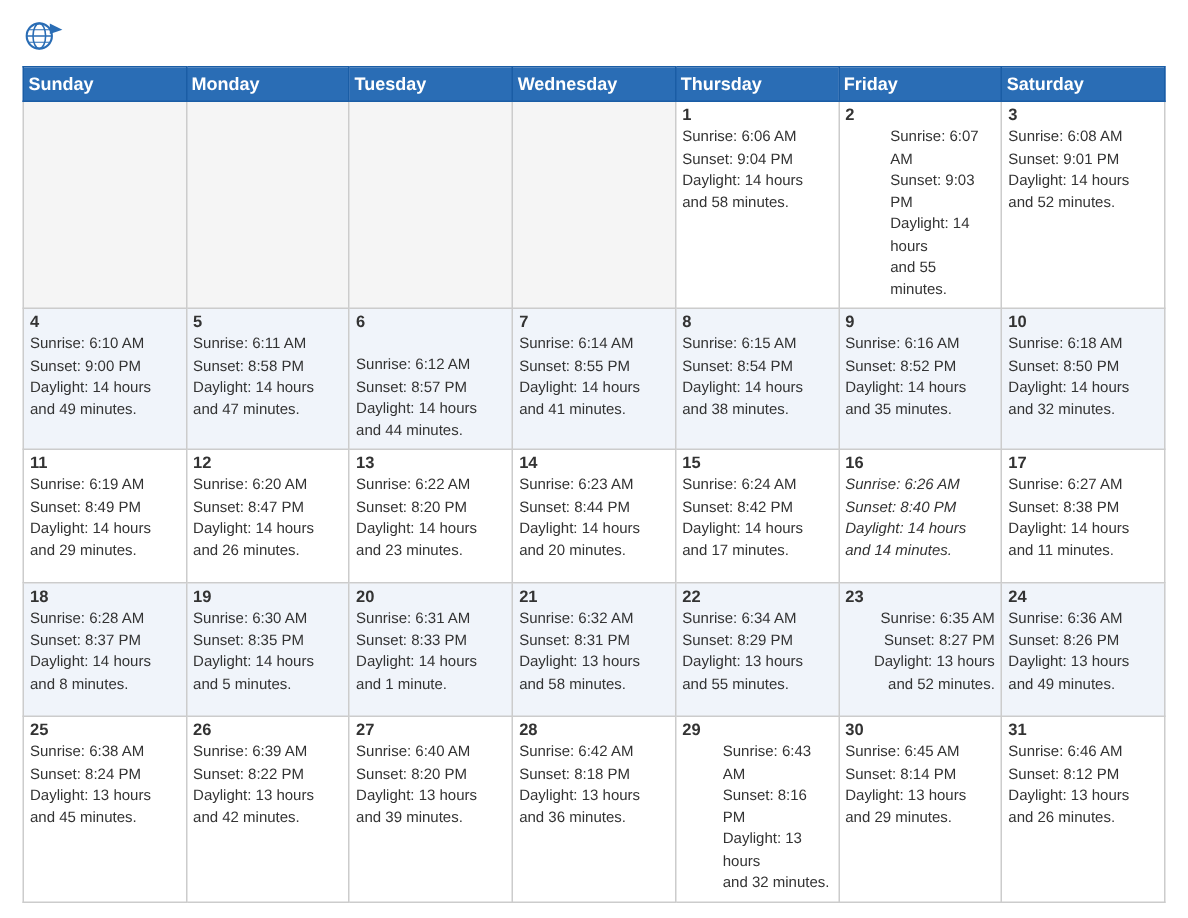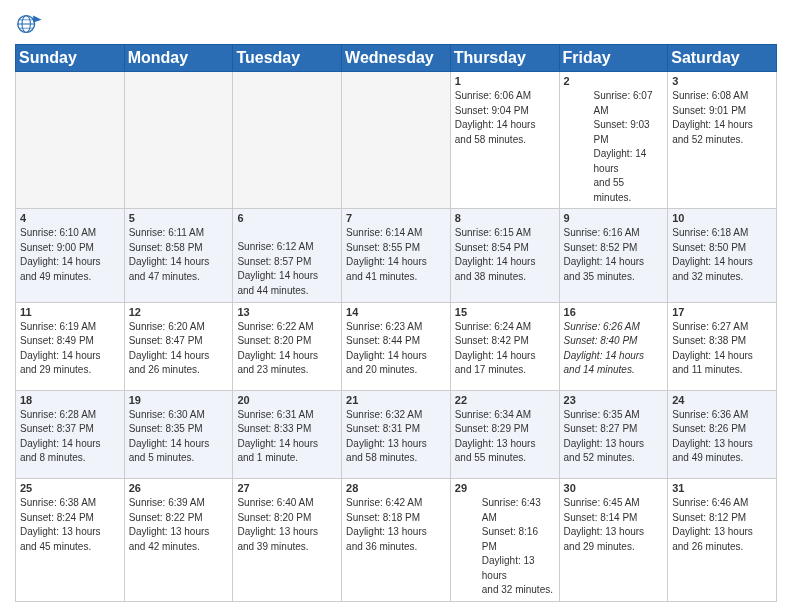--- a/index.html
+++ b/index.html
@@ -53,21 +53,21 @@
     }
     .calendar {
       flex: 1;
       border-collapse: collapse;
       width: 100%;
       table-layout: fixed;
     }
     .calendar thead tr th {
       background: #2a6db5;
       color: #fff;
-      font-size: 16px;
+      font-size: 12px;
       font-weight: bold;
       padding: 4px 3px;
       text-align: left;
       border: 1px solid #1a5da5;
     }
     .calendar tbody tr td {
       vertical-align: top;
       border: 1px solid #ccc;
       padding: 3px 4px;
       font-size: 9.5px;
@@ -297,21 +297,21 @@
           </td>
           <td>
             <span class="day-num">22</span>
             <div class="day-info" style="white-space: pre-line;">Sunrise: 6:34 AM
 Sunset: 8:29 PM
 Daylight: 13 hours
 and 55 minutes.</div>
           </td>
           <td>
             <span class="day-num">23</span>
-            <div class="day-info" style="white-space: pre-line;">Sunrise: 6:35 AM
+            <div class="day-info" style="white-space: pre-line; text-align: right;">Sunrise: 6:35 AM
 Sunset: 8:27 PM
 Daylight: 13 hours
 and 52 minutes.</div>
           </td>
           <td>
             <span class="day-num">24</span>
             <div class="day-info" style="white-space: pre-line;">Sunrise: 6:36 AM
 Sunset: 8:26 PM
 Daylight: 13 hours
 and 49 minutes.</div>

